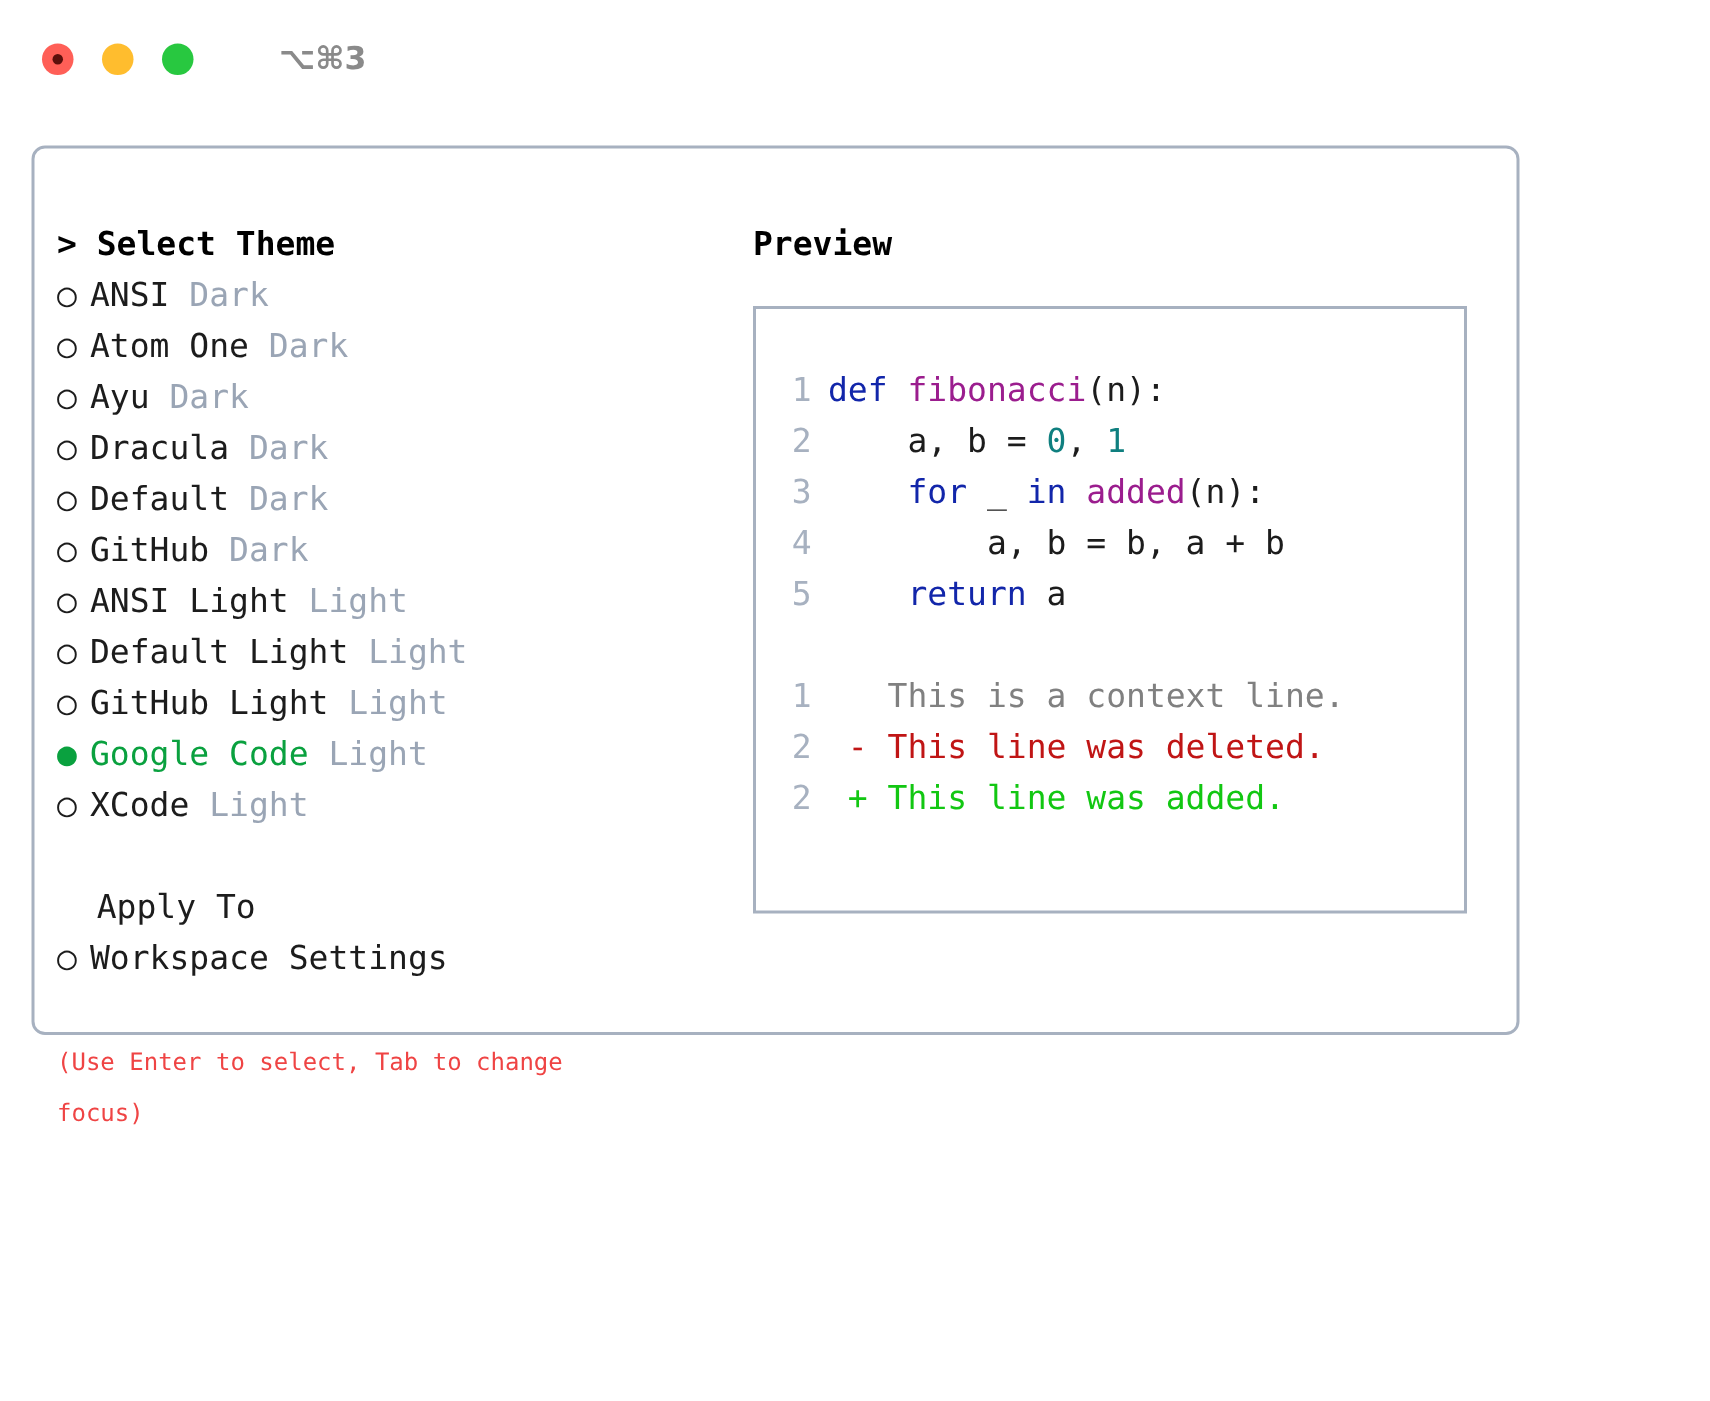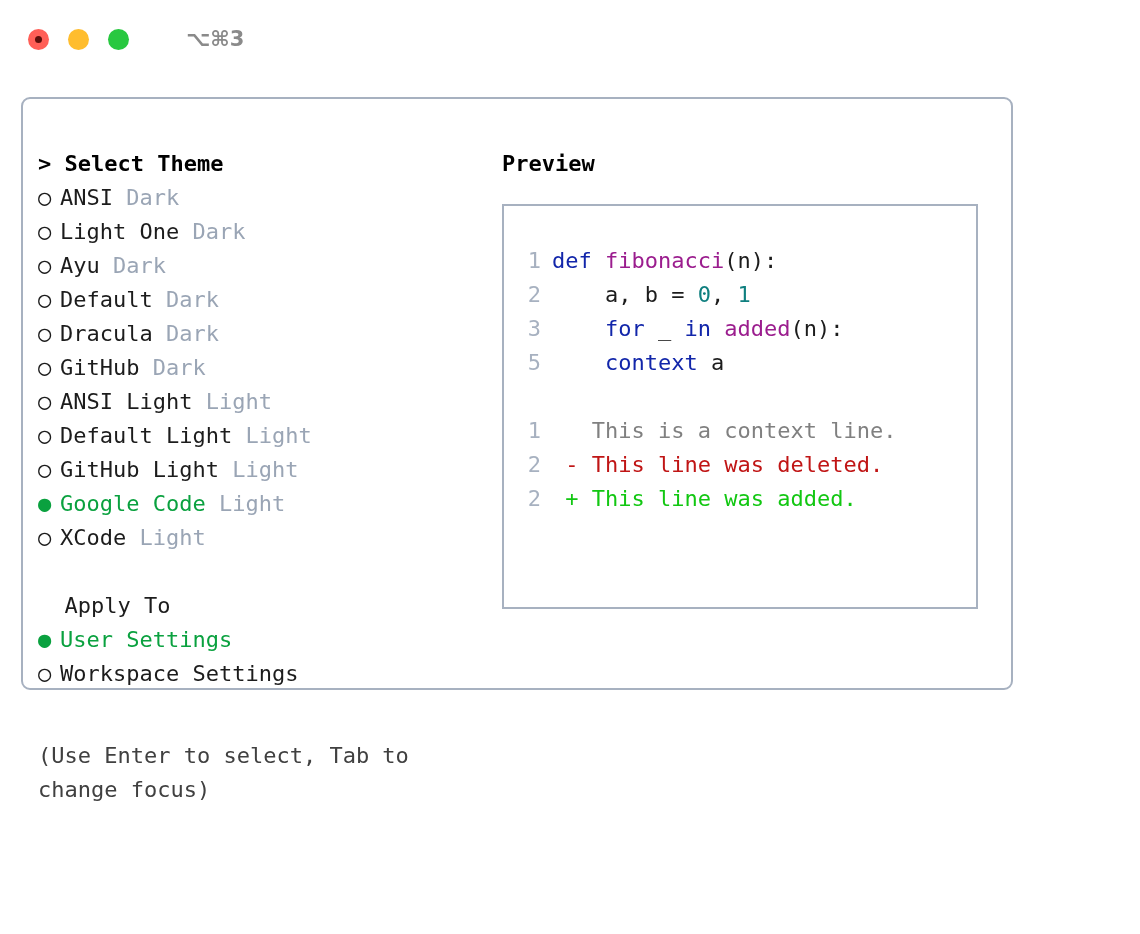--- a/index.html
+++ b/index.html
@@ -119,24 +119,24 @@
     color: #1c1c1c;
   }
   .opt-row.selected .bullet { color: #0aa13f; }
   .opt-row.selected .opt-label { color: #0aa13f; }
   .opt-label { color: #1c1c1c; }
   .opt-variant { color: #9aa5b5; }
 
   .spacer-row { height: 34px; }
 
   .hint {
-    margin-top: 48px;
-    font-size: 22px;
-    line-height: 34px;
-    color: #404040;
+    margin-top: 34px;
+    font-size: 16px;
+    line-height: 34px;
+    color: #ef4444;
     width: 400px;
   }
 
   
   .col-right {
     position: absolute;
     left: 479px;
     top: 48px;
     width: 490px;
   }
@@ -195,53 +195,53 @@
 
   <div class="panel">
     <div class="columns">
 
       <div class="col-left">
 
         <div class="section-head">&gt; Select Theme</div>
 
         <div id="theme-list">
             <div class="opt-row"><span class="bullet">○</span><span class="opt-label">ANSI</span><span class="opt-variant"> Dark</span></div>
-            <div class="opt-row"><span class="bullet">○</span><span class="opt-label">Light One</span><span class="opt-variant"> Dark</span></div>
+            <div class="opt-row"><span class="bullet">○</span><span class="opt-label">Atom One</span><span class="opt-variant"> Dark</span></div>
             <div class="opt-row"><span class="bullet">○</span><span class="opt-label">Ayu</span><span class="opt-variant"> Dark</span></div>
+            <div class="opt-row"><span class="bullet">○</span><span class="opt-label">Dracula</span><span class="opt-variant"> Dark</span></div>
             <div class="opt-row"><span class="bullet">○</span><span class="opt-label">Default</span><span class="opt-variant"> Dark</span></div>
-            <div class="opt-row"><span class="bullet">○</span><span class="opt-label">Dracula</span><span class="opt-variant"> Dark</span></div>
             <div class="opt-row"><span class="bullet">○</span><span class="opt-label">GitHub</span><span class="opt-variant"> Dark</span></div>
             <div class="opt-row"><span class="bullet">○</span><span class="opt-label">ANSI Light</span><span class="opt-variant"> Light</span></div>
             <div class="opt-row"><span class="bullet">○</span><span class="opt-label">Default Light</span><span class="opt-variant"> Light</span></div>
             <div class="opt-row"><span class="bullet">○</span><span class="opt-label">GitHub Light</span><span class="opt-variant"> Light</span></div>
             <div class="opt-row selected"><span class="bullet">●</span><span class="opt-label">Google Code</span><span class="opt-variant"> Light</span></div>
             <div class="opt-row"><span class="bullet">○</span><span class="opt-label">XCode</span><span class="opt-variant"> Light</span></div>
           </div>
 
         <div class="spacer-row"></div>
 
         <div class="section-head dim">  Apply To</div>
 
         <div id="apply-list">
-            <div class="opt-row selected"><span class="bullet">●</span><span class="opt-label">User Settings</span></div>
             <div class="opt-row"><span class="bullet">○</span><span class="opt-label">Workspace Settings</span></div>
           </div>
 
         <div class="hint">(Use Enter to select, Tab to change focus)</div>
       </div>
 
       <div class="col-right">
         <div class="preview-title">Preview</div>
 
         <div class="preview-box">
           <div id="code-block">
               <div class="code-line"><span class="ln">1</span><span class="tok-kw">def </span><span class="tok-fn">fibonacci</span><span class="tok-pln">(n):</span></div>
               <div class="code-line"><span class="ln">2</span><span class="tok-pln">    a, b = </span><span class="tok-num">0</span><span class="tok-pln">, </span><span class="tok-num">1</span></div>
               <div class="code-line"><span class="ln">3</span><span class="tok-pln">    </span><span class="tok-kw">for</span><span class="tok-pln"> _ </span><span class="tok-kw">in</span><span class="tok-pln"> </span><span class="tok-fn">added</span><span class="tok-pln">(n):</span></div>
-              <div class="code-line"><span class="ln">5</span><span class="tok-pln">    </span><span class="tok-kw">context</span><span class="tok-pln"> a</span></div>
+              <div class="code-line"><span class="ln">4</span><span class="tok-pln">        a, b = b, a + b</span></div>
+              <div class="code-line"><span class="ln">5</span><span class="tok-pln">    </span><span class="tok-kw">return</span><span class="tok-pln"> a</span></div>
             </div>
           <div class="gap-line"></div>
           <div id="diff-block">
               <div class="code-line"><span class="ln">1</span><span class="diff-ctx">   This is a context line.</span></div>
               <div class="code-line"><span class="ln">2</span><span class="diff-del"> - This line was deleted.</span></div>
               <div class="code-line"><span class="ln">2</span><span class="diff-add"> + This line was added.</span></div>
             </div>
         </div>
       </div>
 

